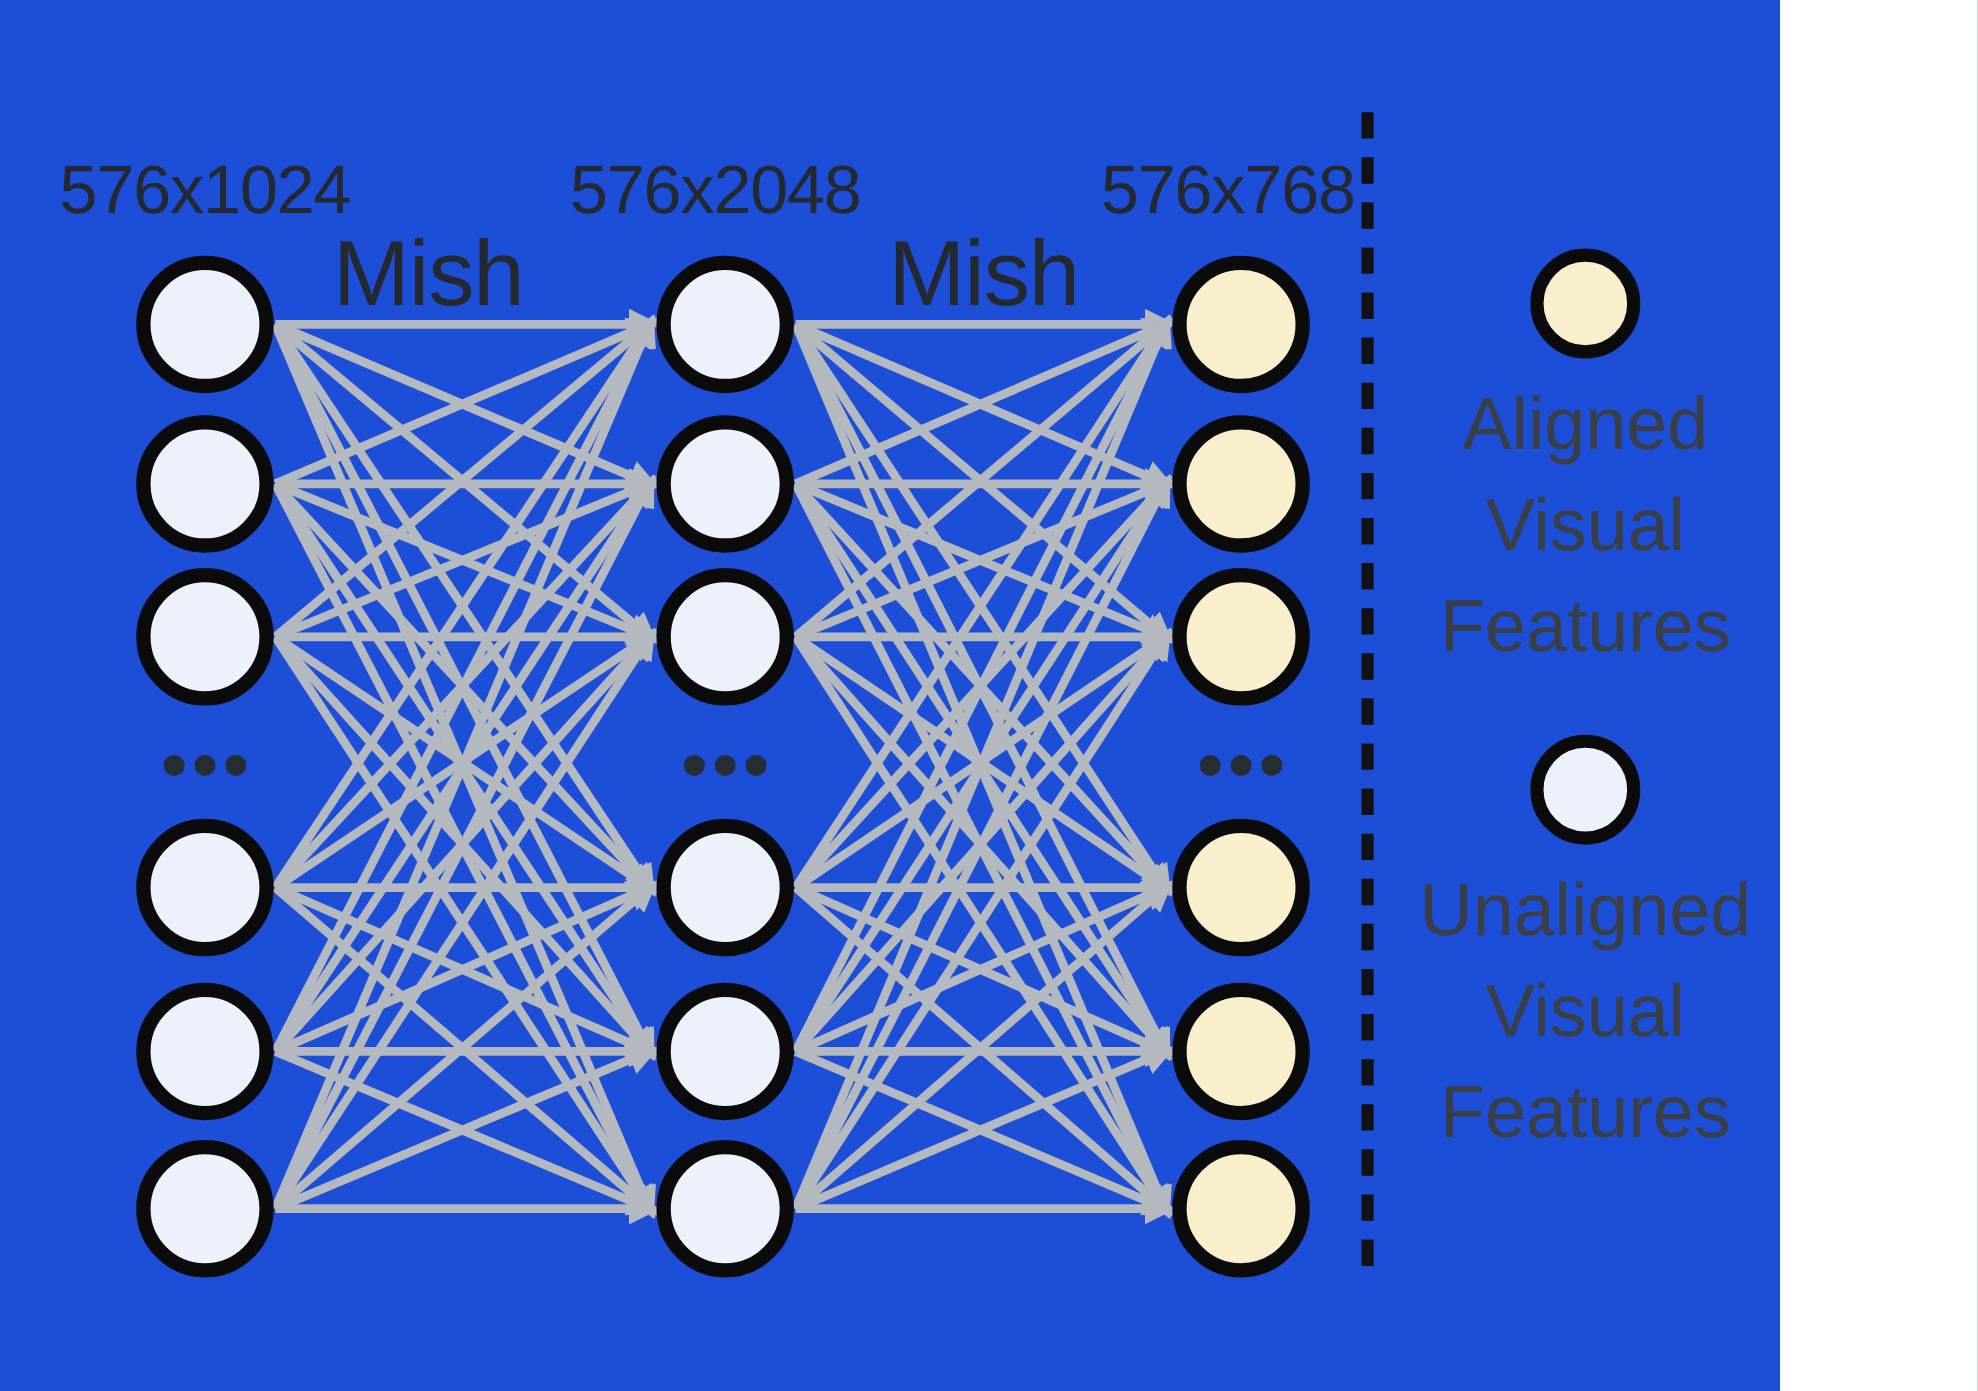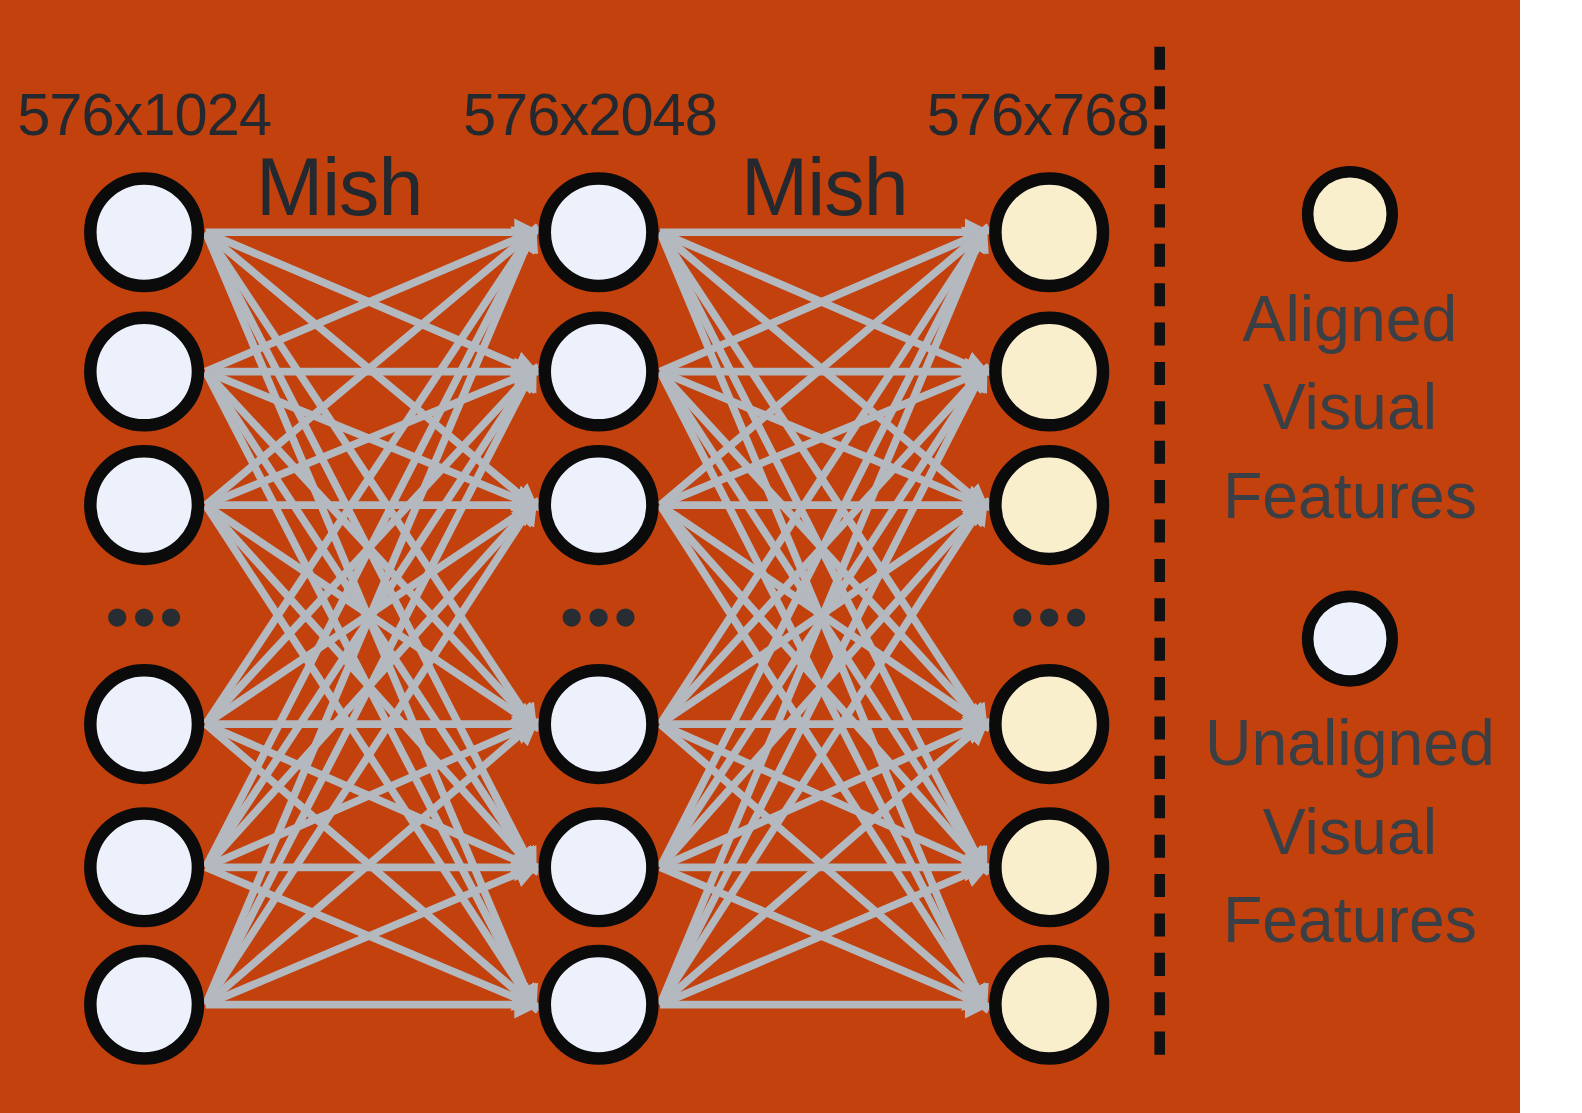--- a/index.html
+++ b/index.html
@@ -1,21 +1,22 @@
 <!DOCTYPE html>
 <html><head>
 <meta charset="utf-8">
 <style>
   html,body{margin:0;padding:0;background:#ffffff;}
   .stage{
     position:relative;
-    width:1520px;height:1113px;
-    background:#c2410c;
+    width:1392px;height:1113px;
+    background:#1d4ed8;
     overflow:hidden;
     font-family:"Liberation Sans","DejaVu Sans",sans-serif;
+    padding-left:32px;
   }
   svg{display:block;width:100%;height:100%;}
   text{font-family:"Liberation Sans","DejaVu Sans",sans-serif;}
   .dim-label{font-size:62px;letter-spacing:-1px;}
   .mish-label{font-size:84px;letter-spacing:-1px;}
   .legend-label{font-size:67px;}
 </style>
 </head>
 <body>
 

